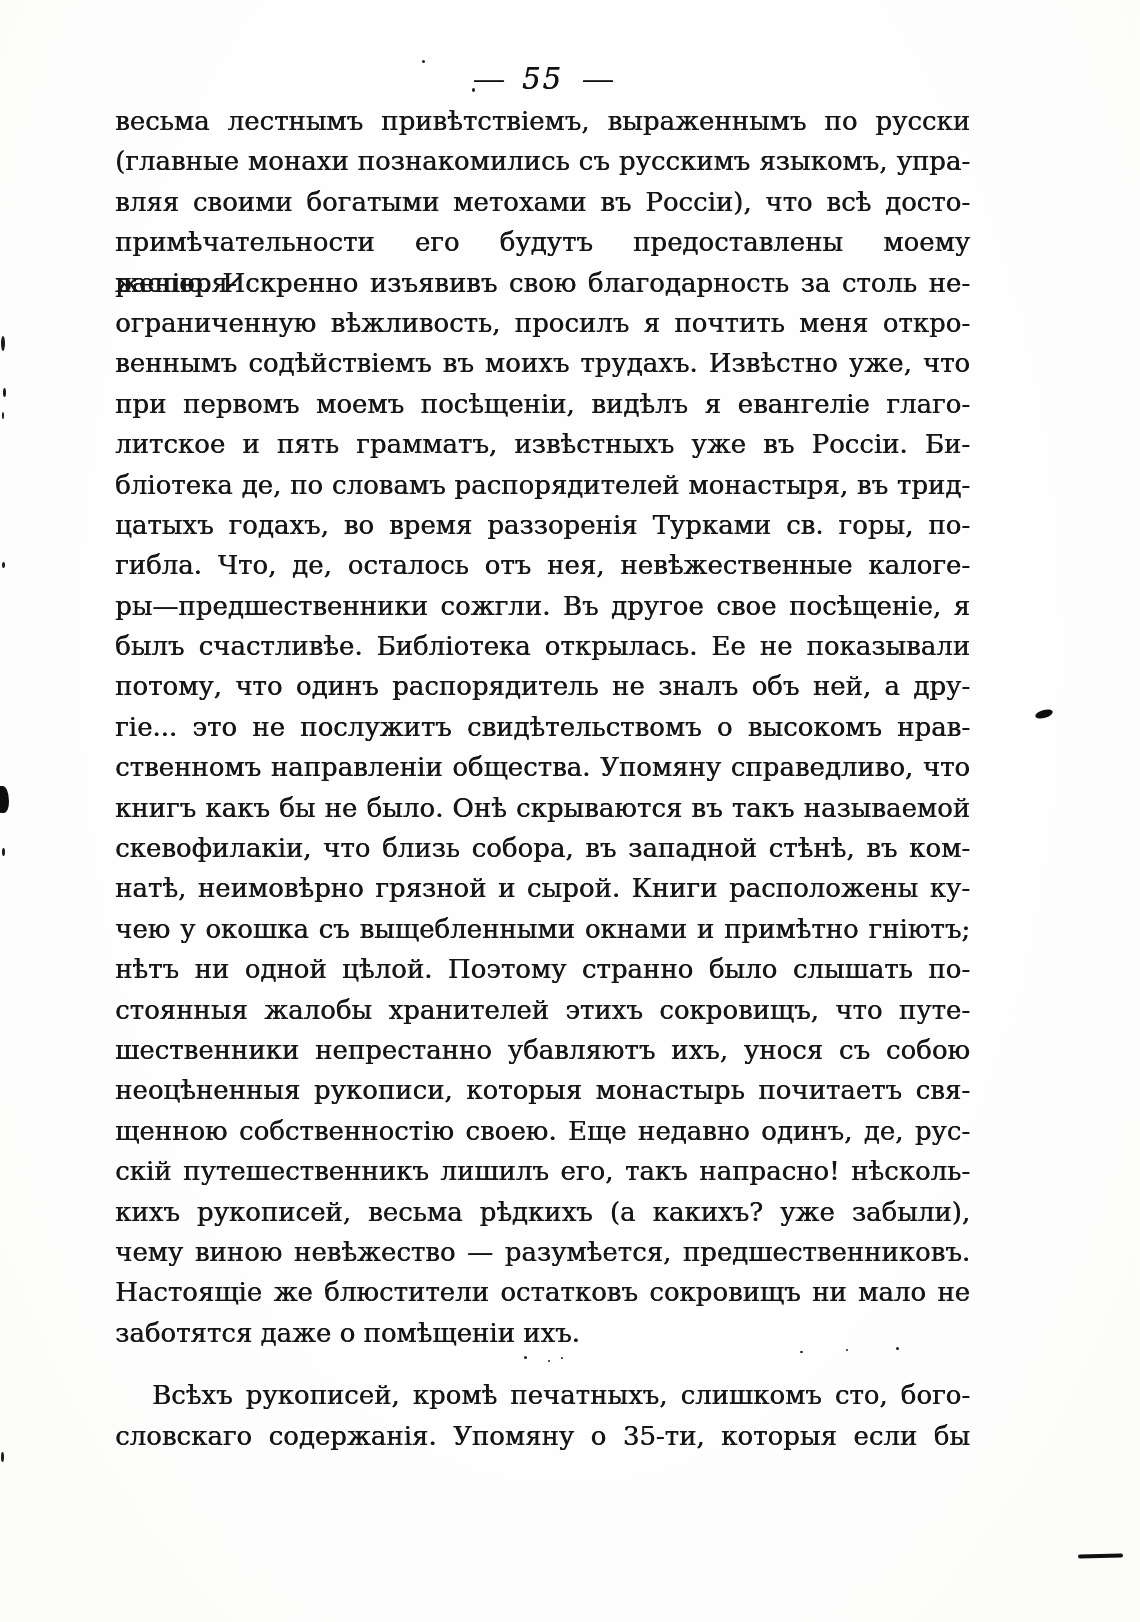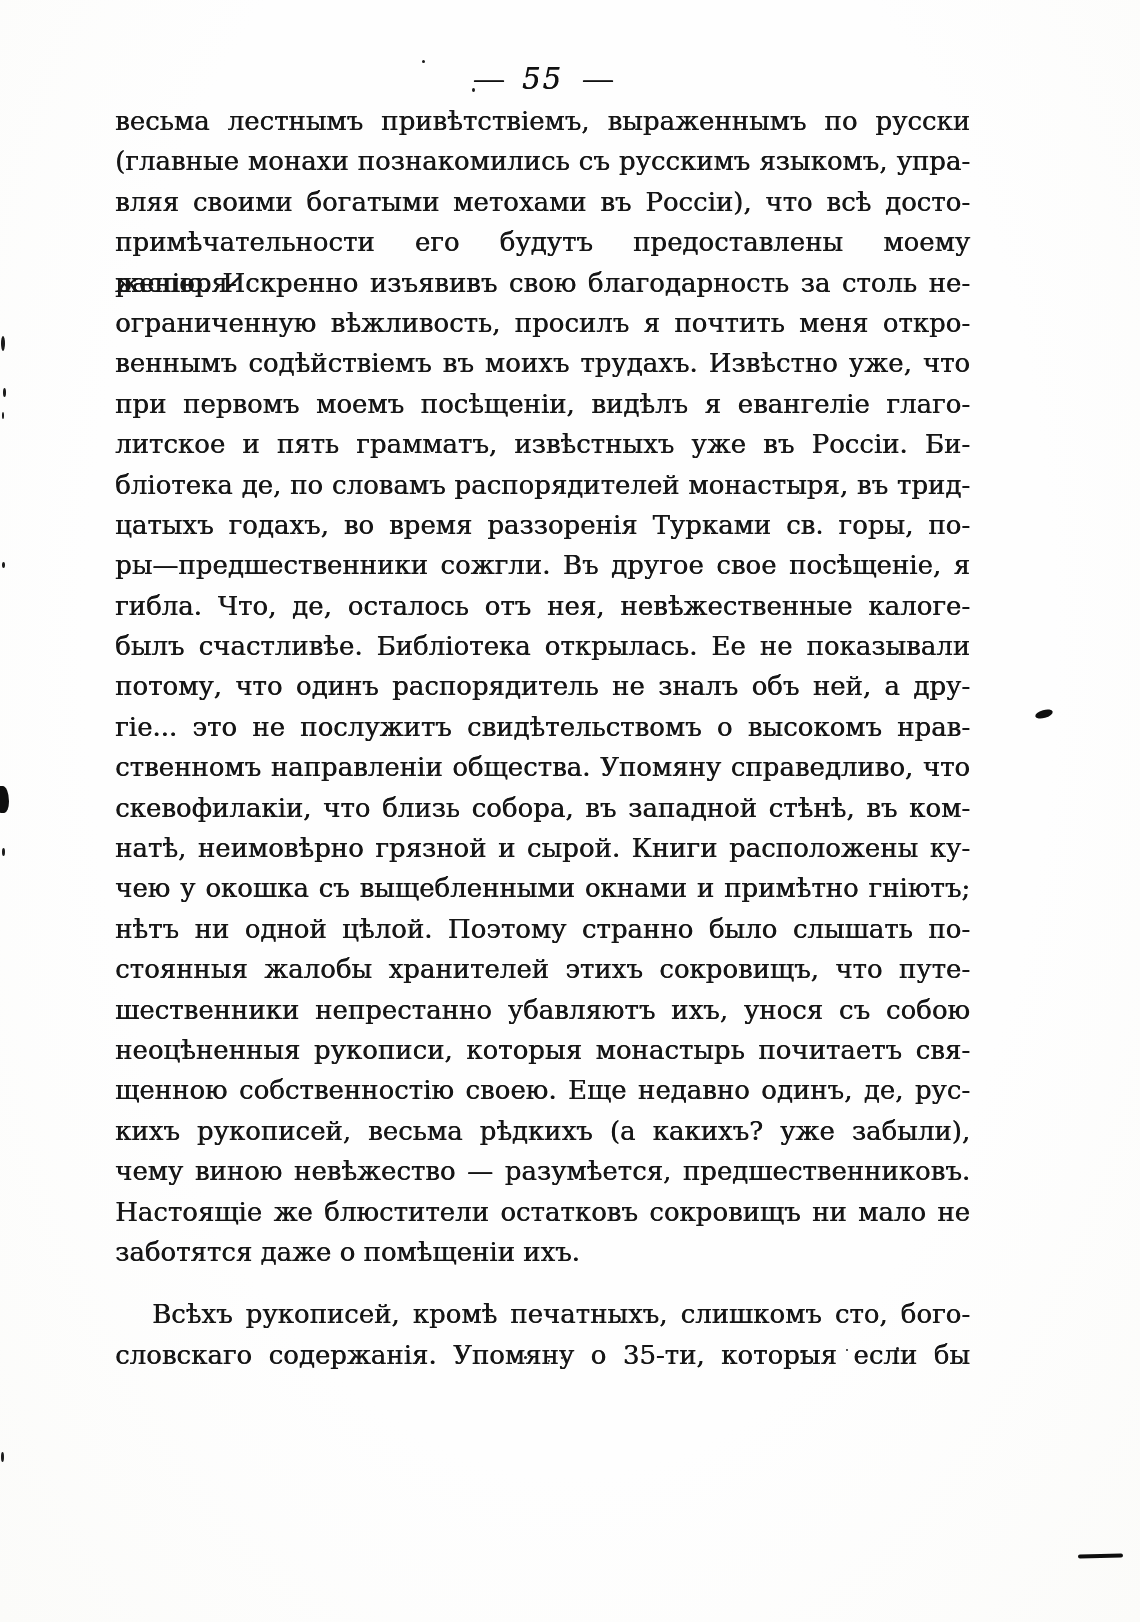--- a/index.html
+++ b/index.html
@@ -119,34 +119,36 @@
       <div class="line">(главные монахи познакомились съ русскимъ языкомъ, упра-</div>
       <div class="line">вляя своими богатыми метохами въ Россіи), что всѣ досто-</div>
       <div class="line">примѣчательности его будутъ предоставлены моему распоря-</div>
       <div class="line">женію. Искренно изъявивъ свою благодарность за столь не-</div>
       <div class="line">ограниченную вѣжливость, просилъ я почтить меня откро-</div>
       <div class="line">веннымъ содѣйствіемъ въ моихъ трудахъ. Извѣстно уже, что</div>
       <div class="line">при первомъ моемъ посѣщеніи, видѣлъ я евангеліе глаго-</div>
       <div class="line">литское и пять грамматъ, извѣстныхъ уже въ Россіи. Би-</div>
       <div class="line">бліотека де, по словамъ распорядителей монастыря, въ трид-</div>
       <div class="line">цатыхъ годахъ, во время раззоренія Турками св. горы, по-</div>
+      <div class="line">гибла. Что, де, осталось отъ нея, невѣжественные калоге-</div>
       <div class="line">ры—предшественники сожгли. Въ другое свое посѣщеніе, я</div>
-      <div class="line">гибла. Что, де, осталось отъ нея, невѣжественные калоге-</div>
       <div class="line">былъ счастливѣе. Библіотека открылась. Ее не показывали</div>
       <div class="line">потому, что одинъ распорядитель не зналъ объ ней, а дру-</div>
       <div class="line">гіе... это не послужитъ свидѣтельствомъ о высокомъ нрав-</div>
       <div class="line">ственномъ направленіи общества. Упомяну справедливо, что</div>
+      <div class="line">книгъ какъ бы не было. Онѣ скрываются въ такъ называемой</div>
       <div class="line">скевофилакіи, что близь собора, въ западной стѣнѣ, въ ком-</div>
       <div class="line">натѣ, неимовѣрно грязной и сырой. Книги расположены ку-</div>
       <div class="line">чею у окошка съ выщебленными окнами и примѣтно гніютъ;</div>
       <div class="line">нѣтъ ни одной цѣлой. Поэтому странно было слышать по-</div>
       <div class="line">стоянныя жалобы хранителей этихъ сокровищъ, что путе-</div>
       <div class="line">шественники непрестанно убавляютъ ихъ, унося съ собою</div>
       <div class="line">неоцѣненныя рукописи, которыя монастырь почитаетъ свя-</div>
       <div class="line">щенною собственностію своею. Еще недавно одинъ, де, рус-</div>
+      <div class="line">скій путешественникъ лишилъ его, такъ напрасно! нѣсколь-</div>
       <div class="line">кихъ рукописей, весьма рѣдкихъ (а какихъ? уже забыли),</div>
       <div class="line">чему виною невѣжество — разумѣется, предшественниковъ.</div>
       <div class="line">Настоящіе же блюстители остатковъ сокровищъ ни мало не</div>
       <div class="line end">заботятся даже о помѣщеніи ихъ.</div>
       <div class="line indent">Всѣхъ рукописей, кромѣ печатныхъ, слишкомъ сто, бого-</div>
       <div class="line">словскаго содержанія. Упомяну о 35-ти, которыя если бы</div>
     </div>
 
   <div class="blob-right"></div>
   <div class="dash-bottom"></div>

